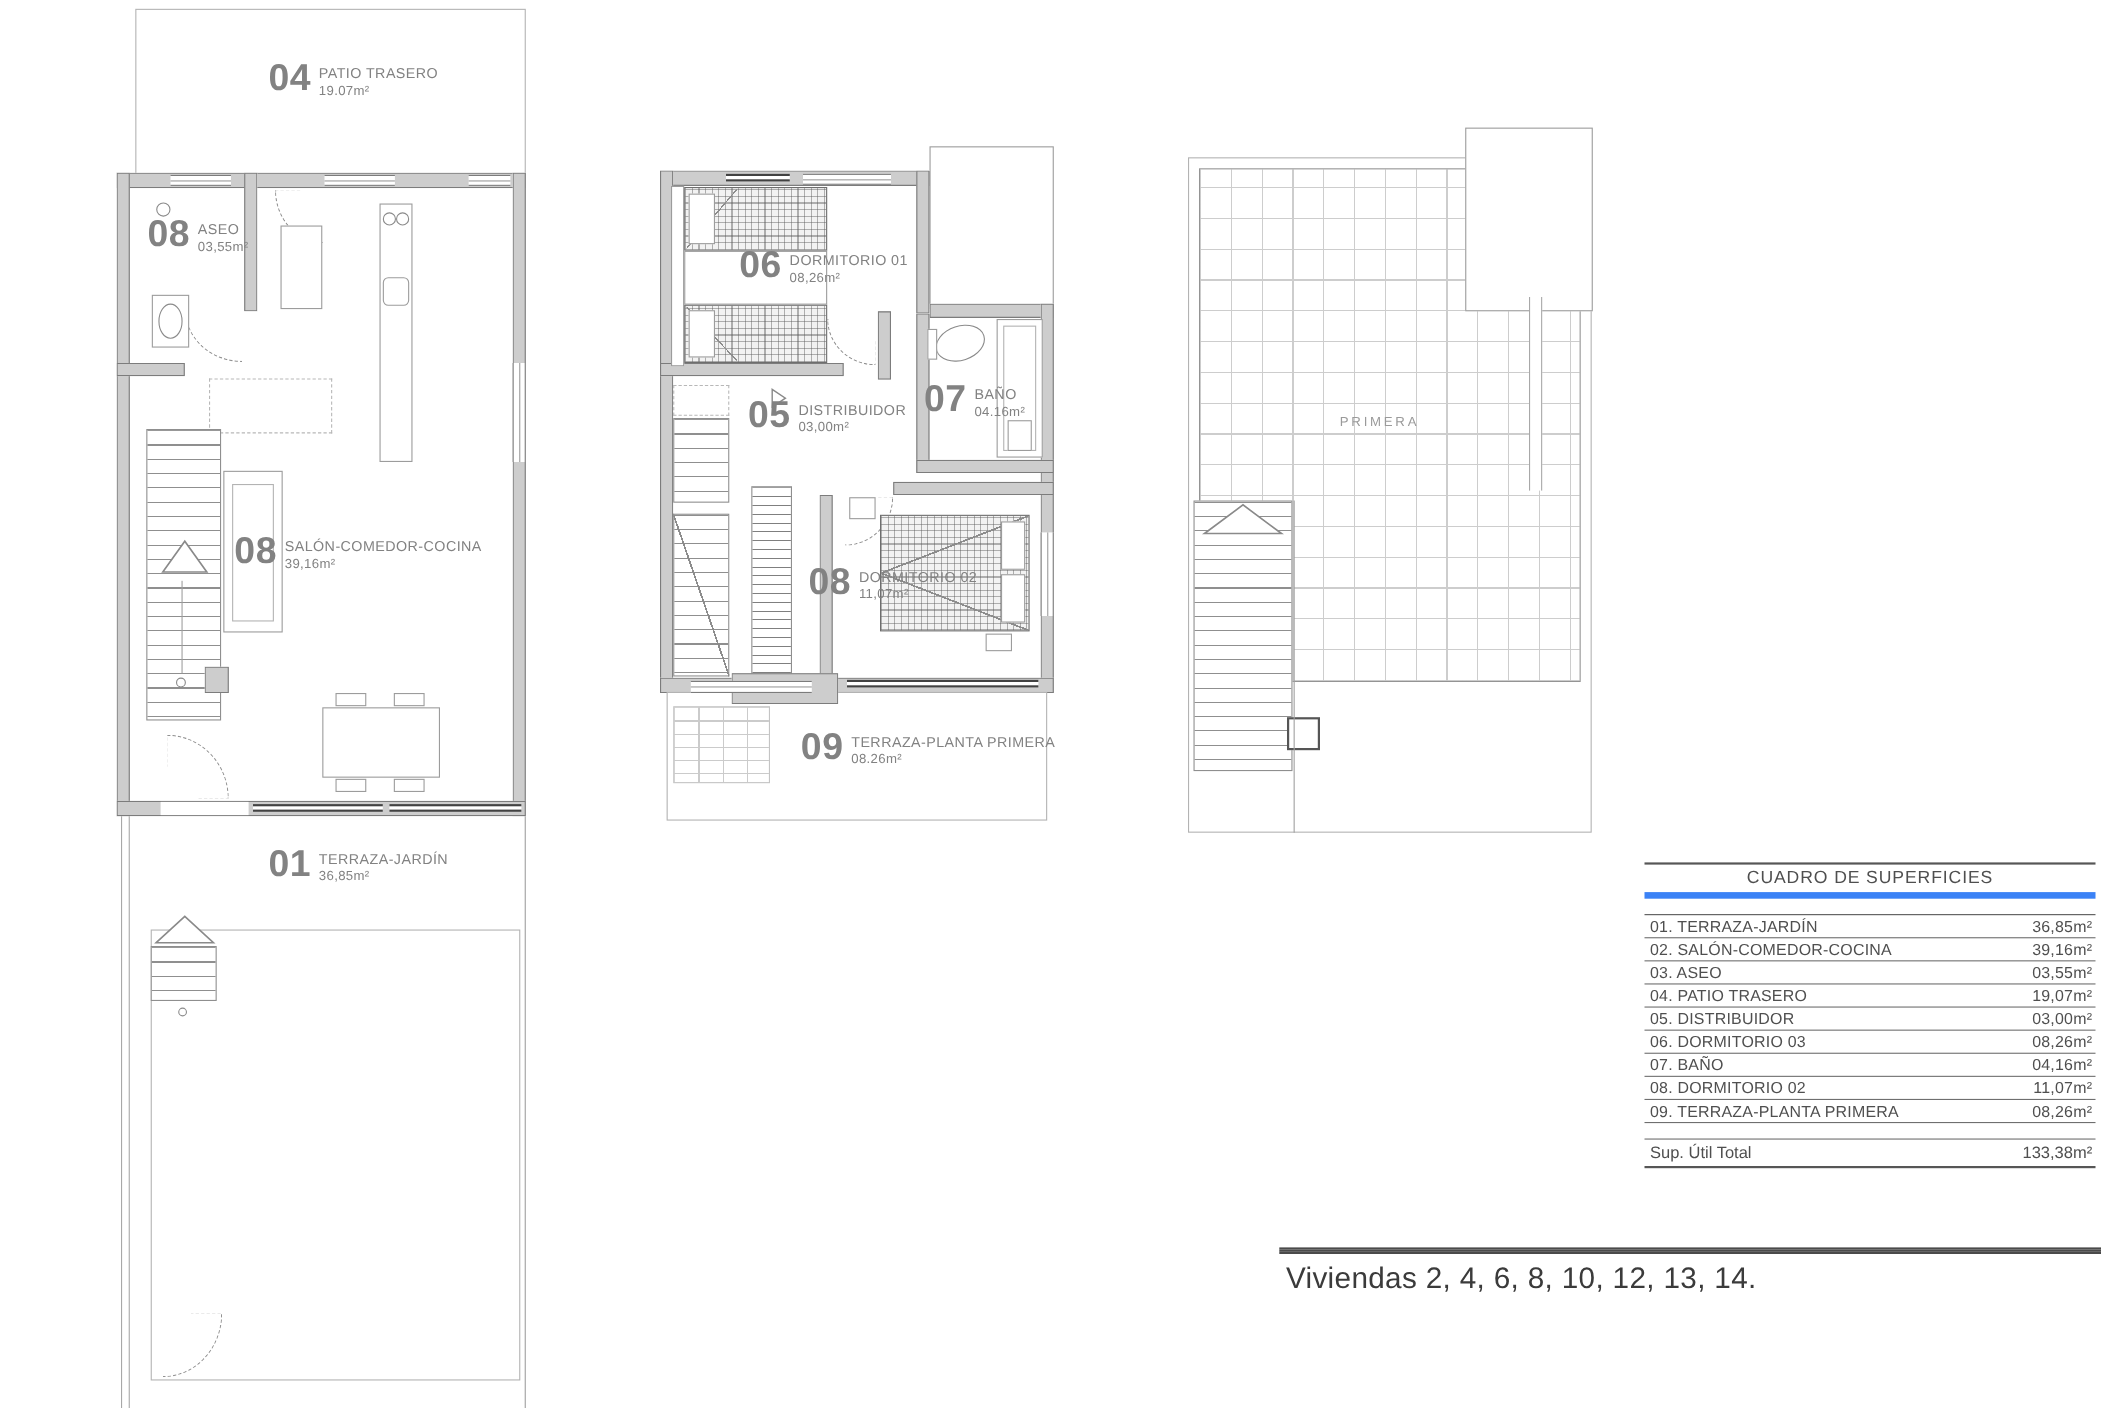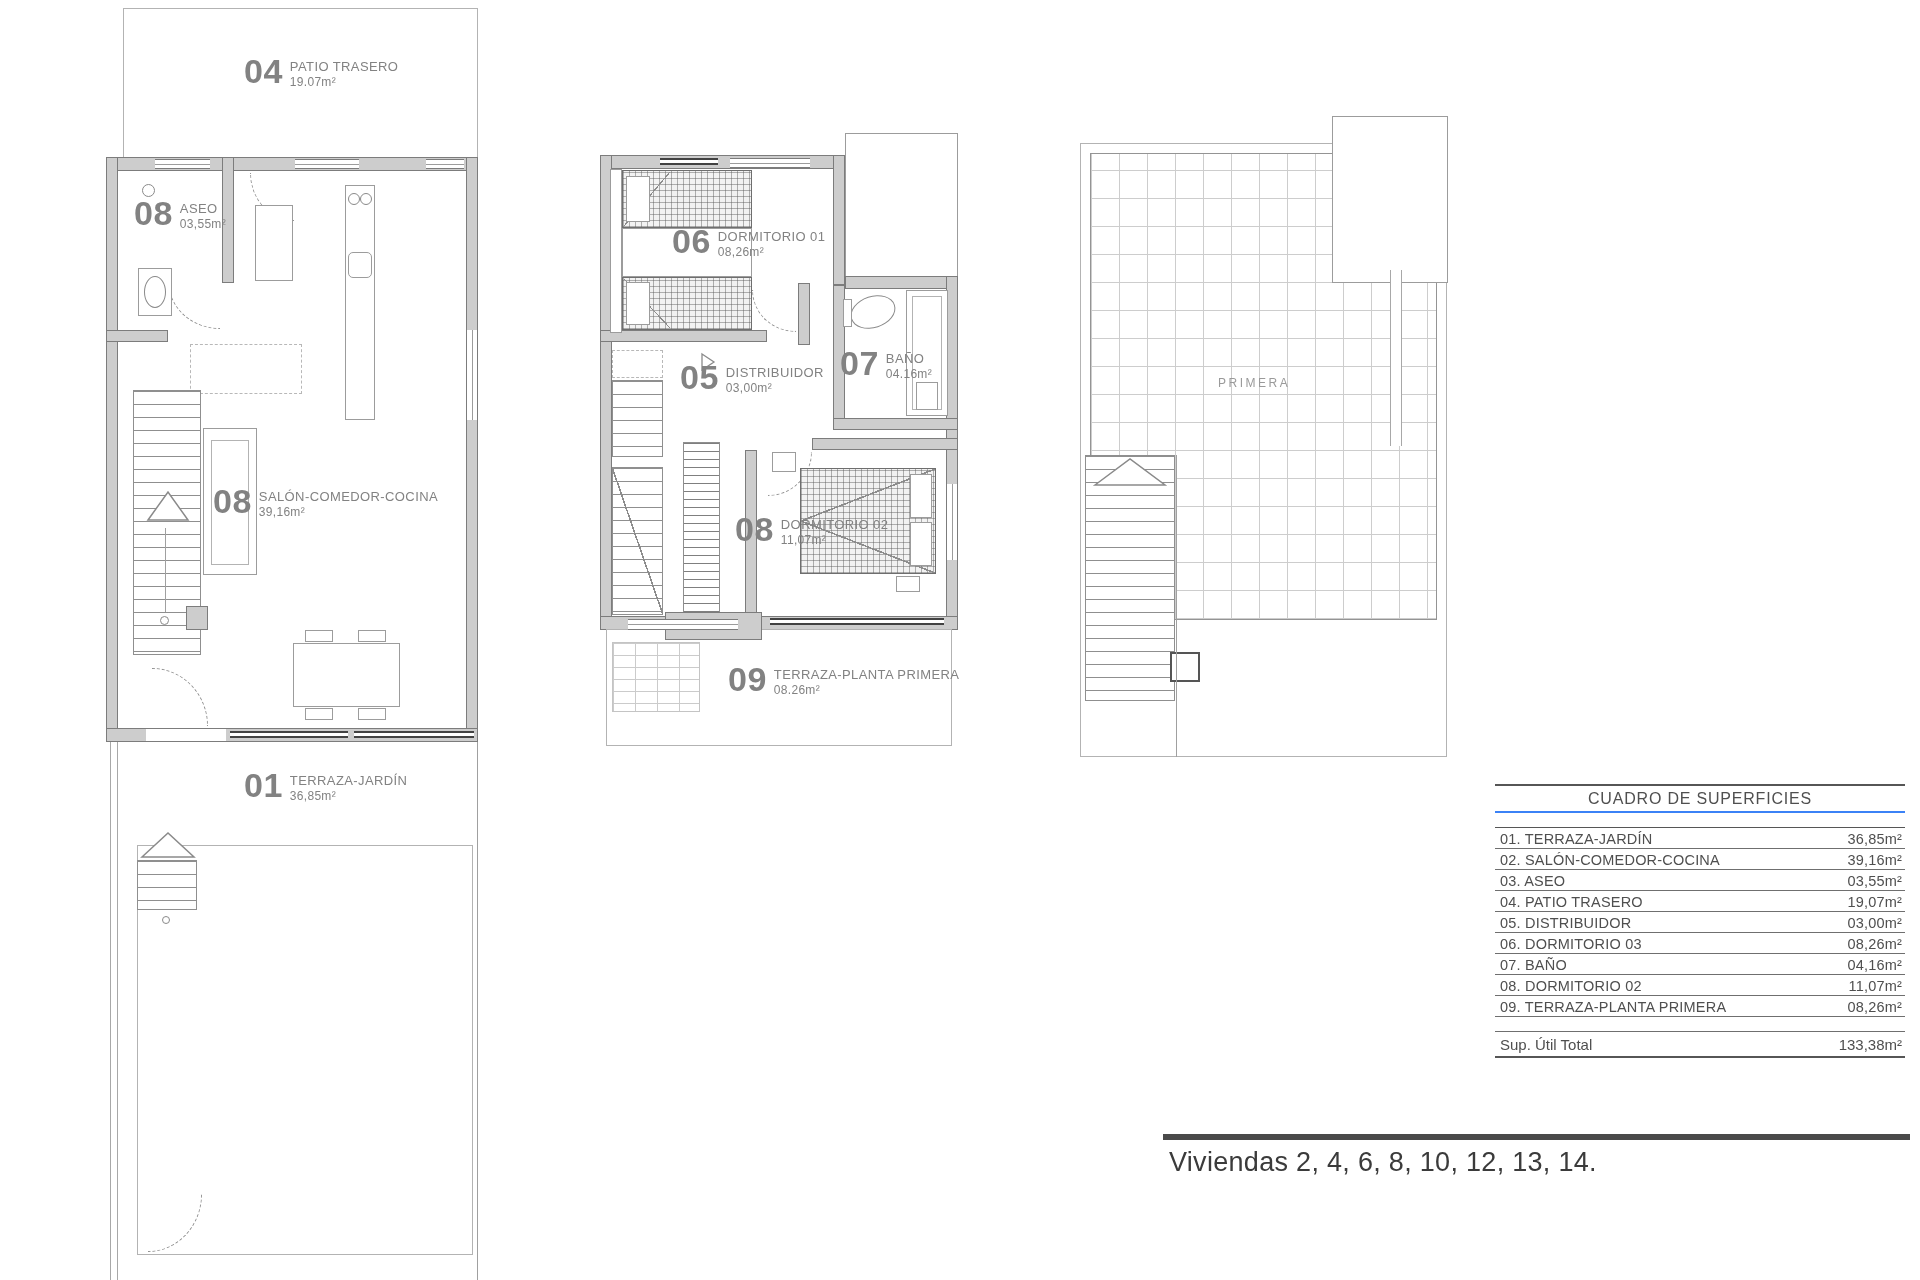--- a/index.html
+++ b/index.html
@@ -41,21 +41,21 @@
   .dbl-v{border-left:1px solid #a8a8a8;border-right:1px solid #a8a8a8}
   .circle{border:1px solid #8a8a8a;border-radius:50%;background:#fff}
   .room-label{display:flex;gap:7px;color:#828282;white-space:nowrap;align-items:flex-start}
   .room-num{font-size:34px;font-weight:700;line-height:.82;letter-spacing:.5px}
   .room-meta{display:flex;flex-direction:column;font-size:13px;line-height:1.2;letter-spacing:.4px;padding-top:1px}
   .room-area{font-size:12px;letter-spacing:.3px}
   .plan-note{font-size:12px;letter-spacing:2.5px;color:#9a9a9a}
   
   .surf{width:410px;color:#4f4f4f}
   .t-line{border-top:2px solid #565656}
-  .t-title{text-align:center;font-size:16px;letter-spacing:.8px;padding:4px 0 3px;border-bottom:2px solid #3b82f6}
+  .t-title{text-align:center;font-size:16px;letter-spacing:.8px;padding:4px 0 3px;border-bottom:6px solid #3b82f6}
   .t-gap{height:15px;border-bottom:1px solid #565656}
   .t-row{display:flex;justify-content:space-between;align-items:flex-end;height:21px;
          border-bottom:1px solid #6f6f6f;font-size:14.5px;padding:0 3px 1px 5px;letter-spacing:.2px}
   .t-total{display:flex;justify-content:space-between;align-items:flex-end;height:27px;
          margin-top:14px;border-top:1px solid #6f6f6f;border-bottom:2px solid #565656;
          font-size:15px;padding:0 3px 3px 5px}
   
   .tb{width:747px;color:#3b3b3b}
   .tb-line{border-top:2px solid #4a4a4a}
   .tb-title{font-size:40px;text-align:center;letter-spacing:.5px;padding:6px 0 9px}

